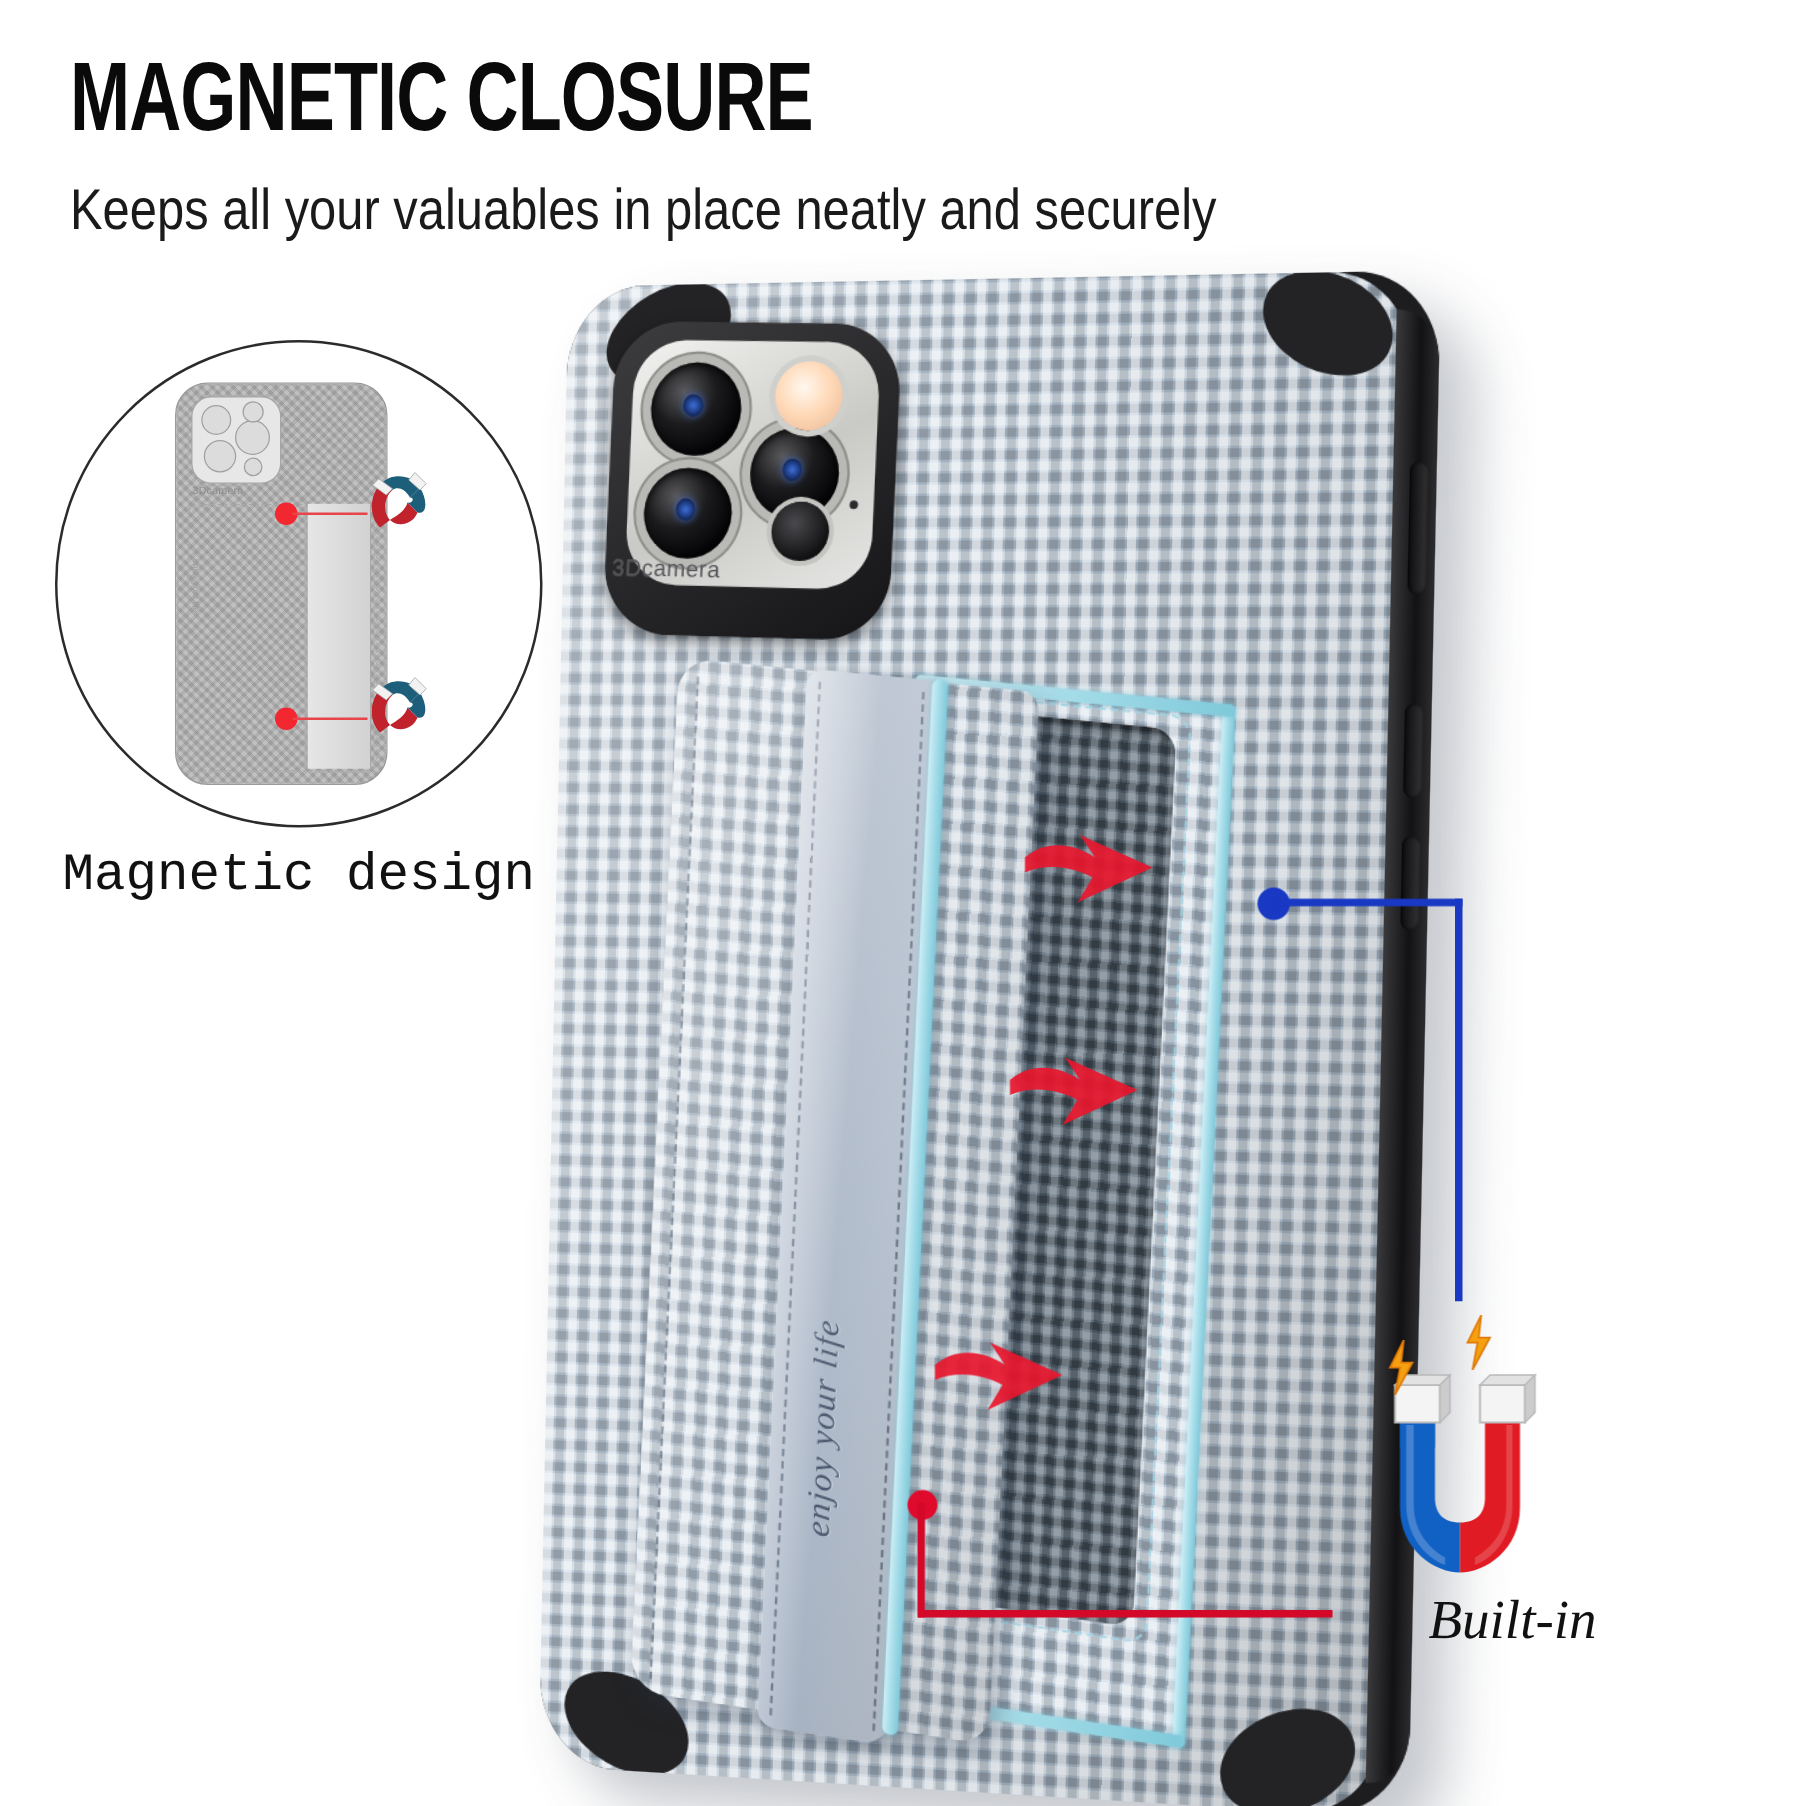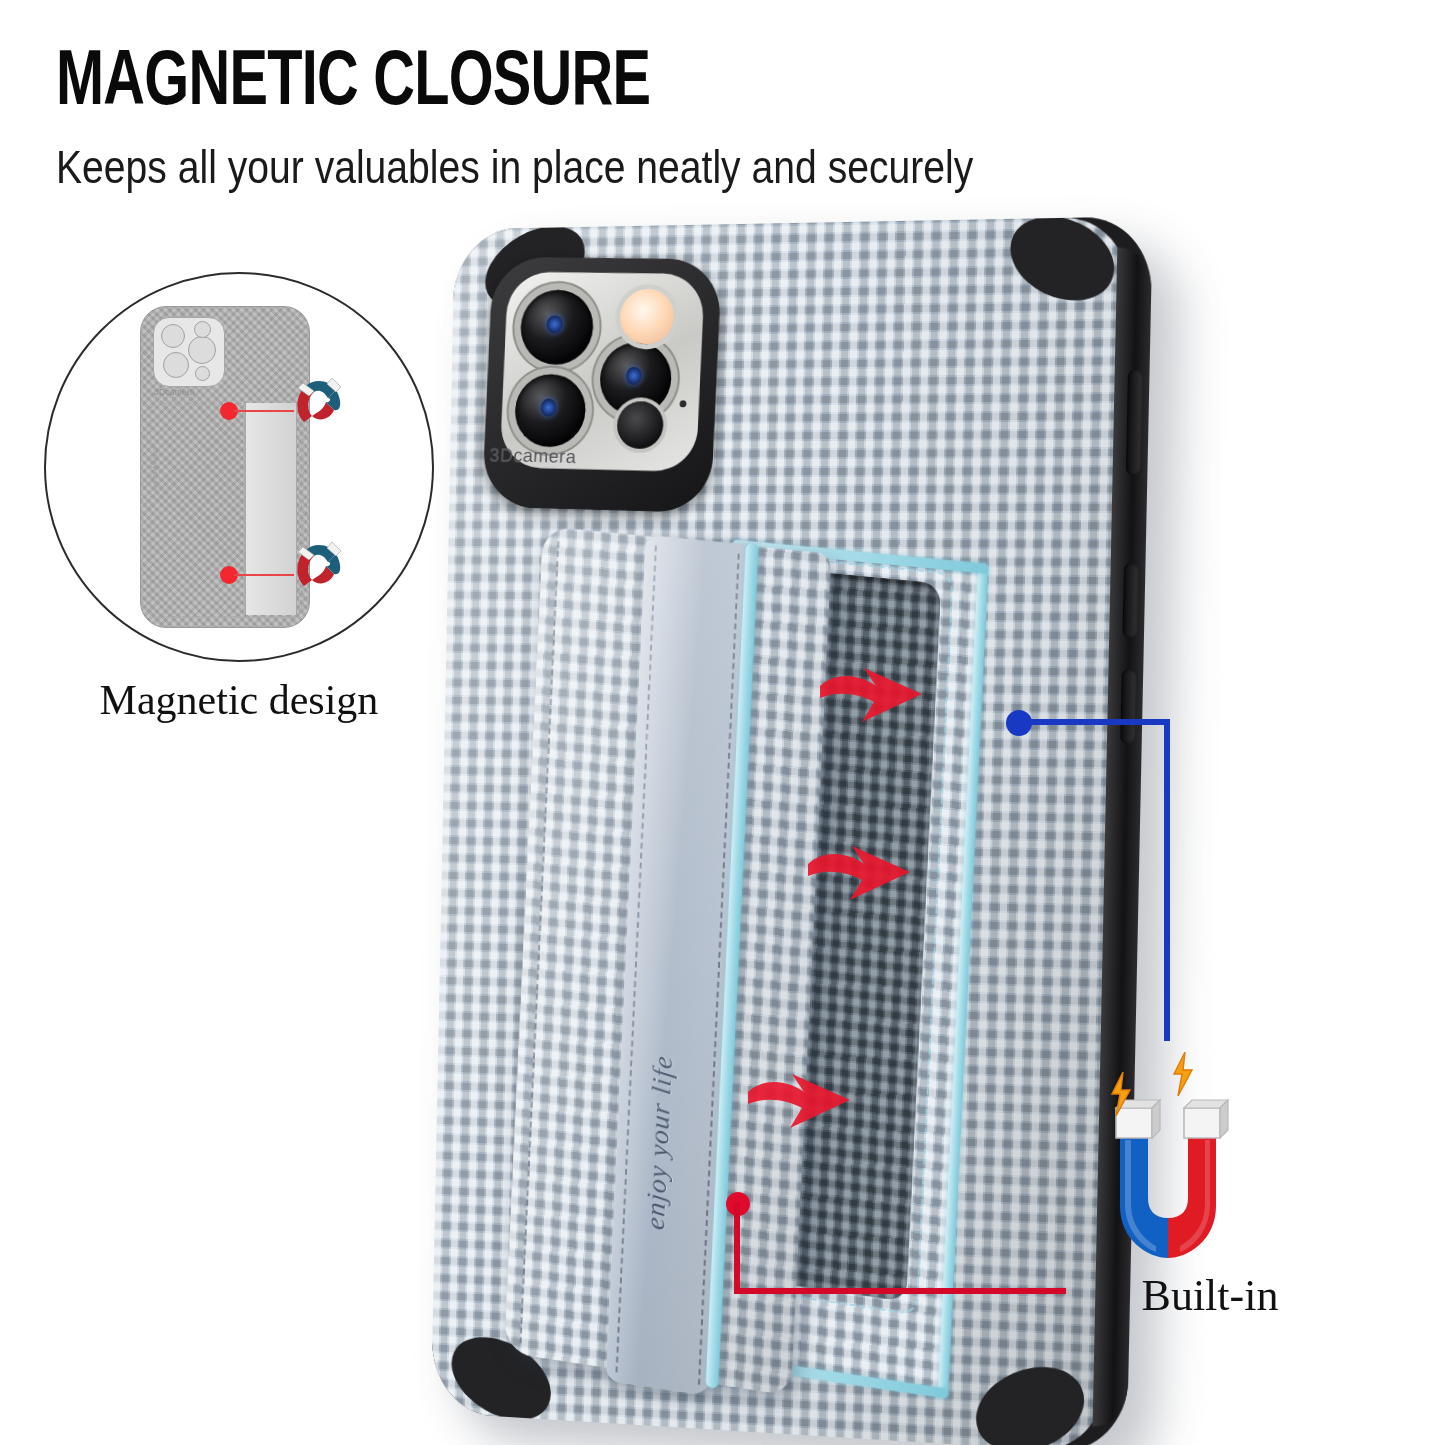--- a/index.html
+++ b/index.html
@@ -55,21 +55,21 @@
   }
   .dia-strap-txt{
     position:absolute;left:18px;top:140px;font-size:7px;color:#9c9c9c;
     transform:rotate(90deg);transform-origin:left top;white-space:nowrap;
   }
   .dot-red{position:absolute;width:18px;height:18px;border-radius:50%;background:#f2272f;}
   .lead-red{position:absolute;height:2px;background:#e8444a;}
   .mini-mag{position:absolute;width:52px;height:56px;}
   #dia-caption{
     position:absolute;left:0;top:404px;width:390px;text-align:center;
-    font-family:Liberation Serif, serif;font-size:42px;color:#111;
+    font-family:Liberation Mono, monospace;font-size:42px;color:#111;
   }
 
   
   #phone{
     position:absolute;left:398px;top:222px;width:760px;height:1225px;
   }
   .weave{
     background-color:#b6c6d6;
     background-image:
       repeating-linear-gradient(90deg, rgba(255,255,255,.55) 0 7px, rgba(0,0,0,0) 7px 9px,
@@ -214,21 +214,21 @@
   
   .cal-line{position:absolute;background:#1939c4;}
   .cal-line.red{background:#d4092a;}
   .dot-blue{position:absolute;width:26px;height:26px;border-radius:50%;background:#1939c4;}
   .dot-red2{position:absolute;width:24px;height:24px;border-radius:50%;background:#e00b2c;}
 
   
   #magnet{position:absolute;left:1098px;top:1078px;width:140px;height:190px;}
   #mag-caption{
     position:absolute;left:1060px;top:1270px;width:300px;text-align:center;
-    font-family:"Liberation Serif",serif;font-size:44px;line-height:1.16;color:#111;
+    font-family:"Liberation Serif",serif;font-size:44px;line-height:1.16;color:#111;font-style:italic;
   }
   .bolt{position:absolute;}
 </style>
 </head>
 <body>
 
 <div id="headline">MAGNETIC CLOSURE</div>
 <div id="subhead">Keeps all your valuables in place neatly and securely</div>
 
 <div id="diagram">

